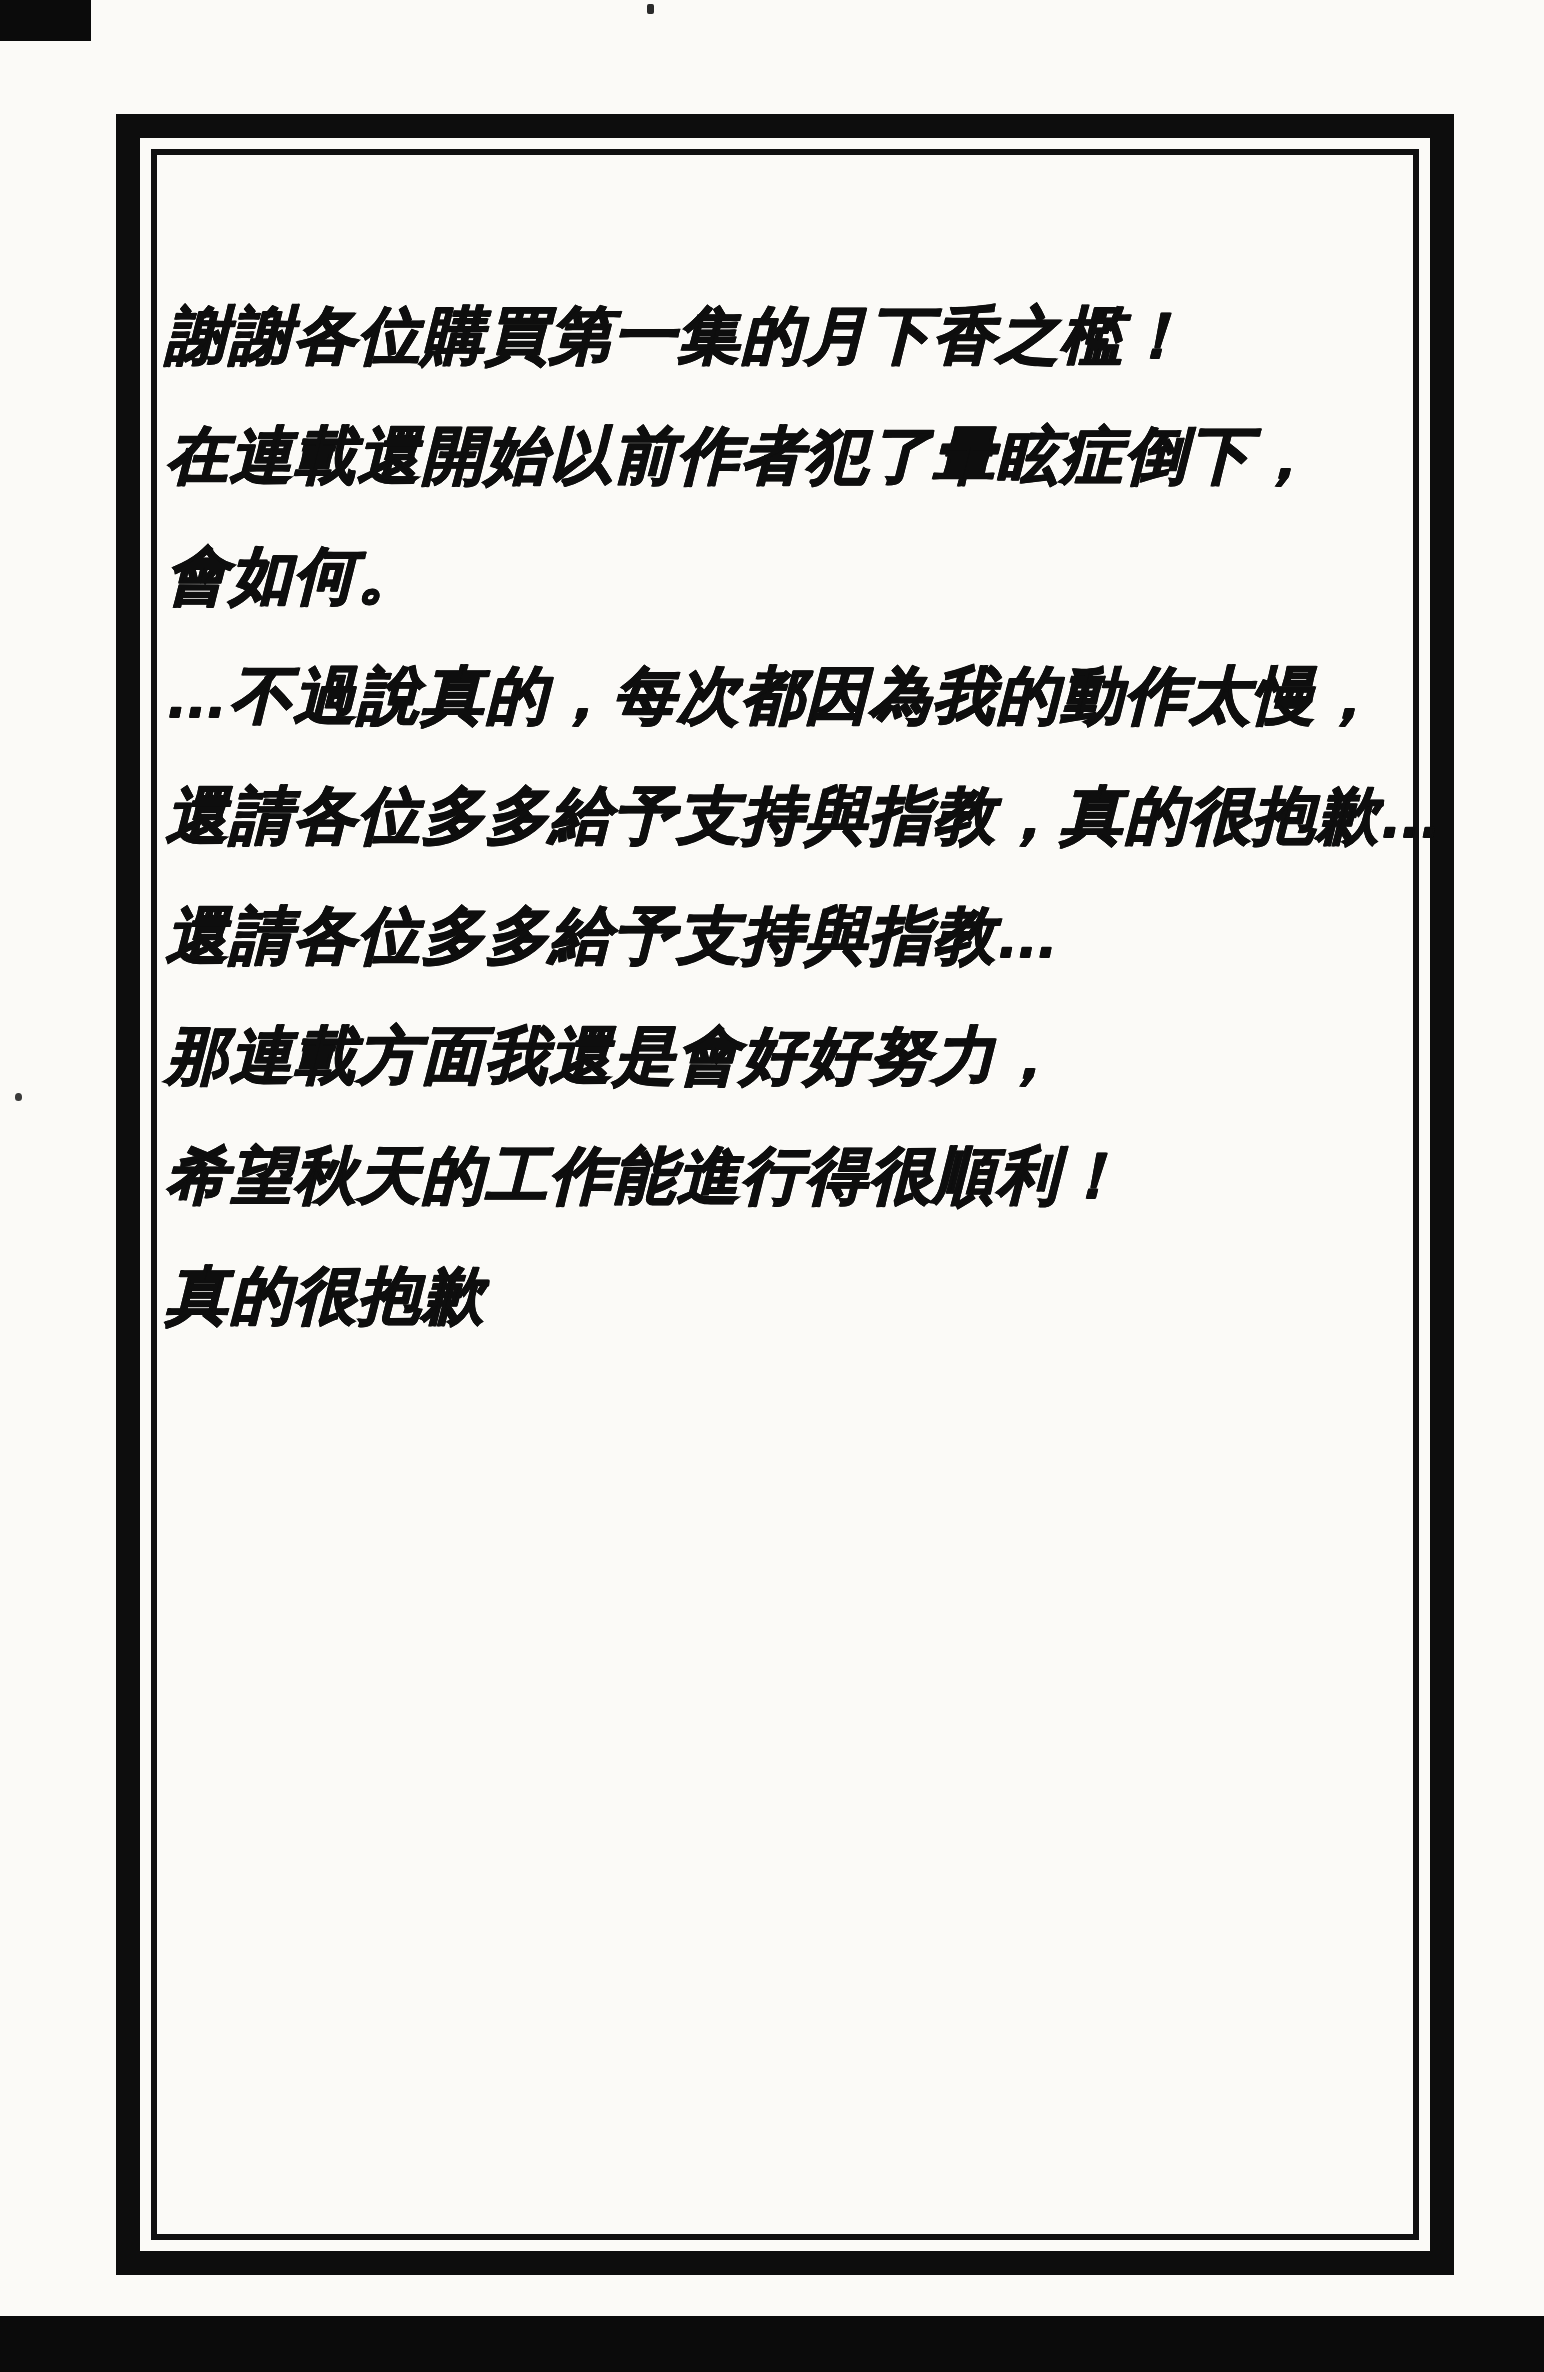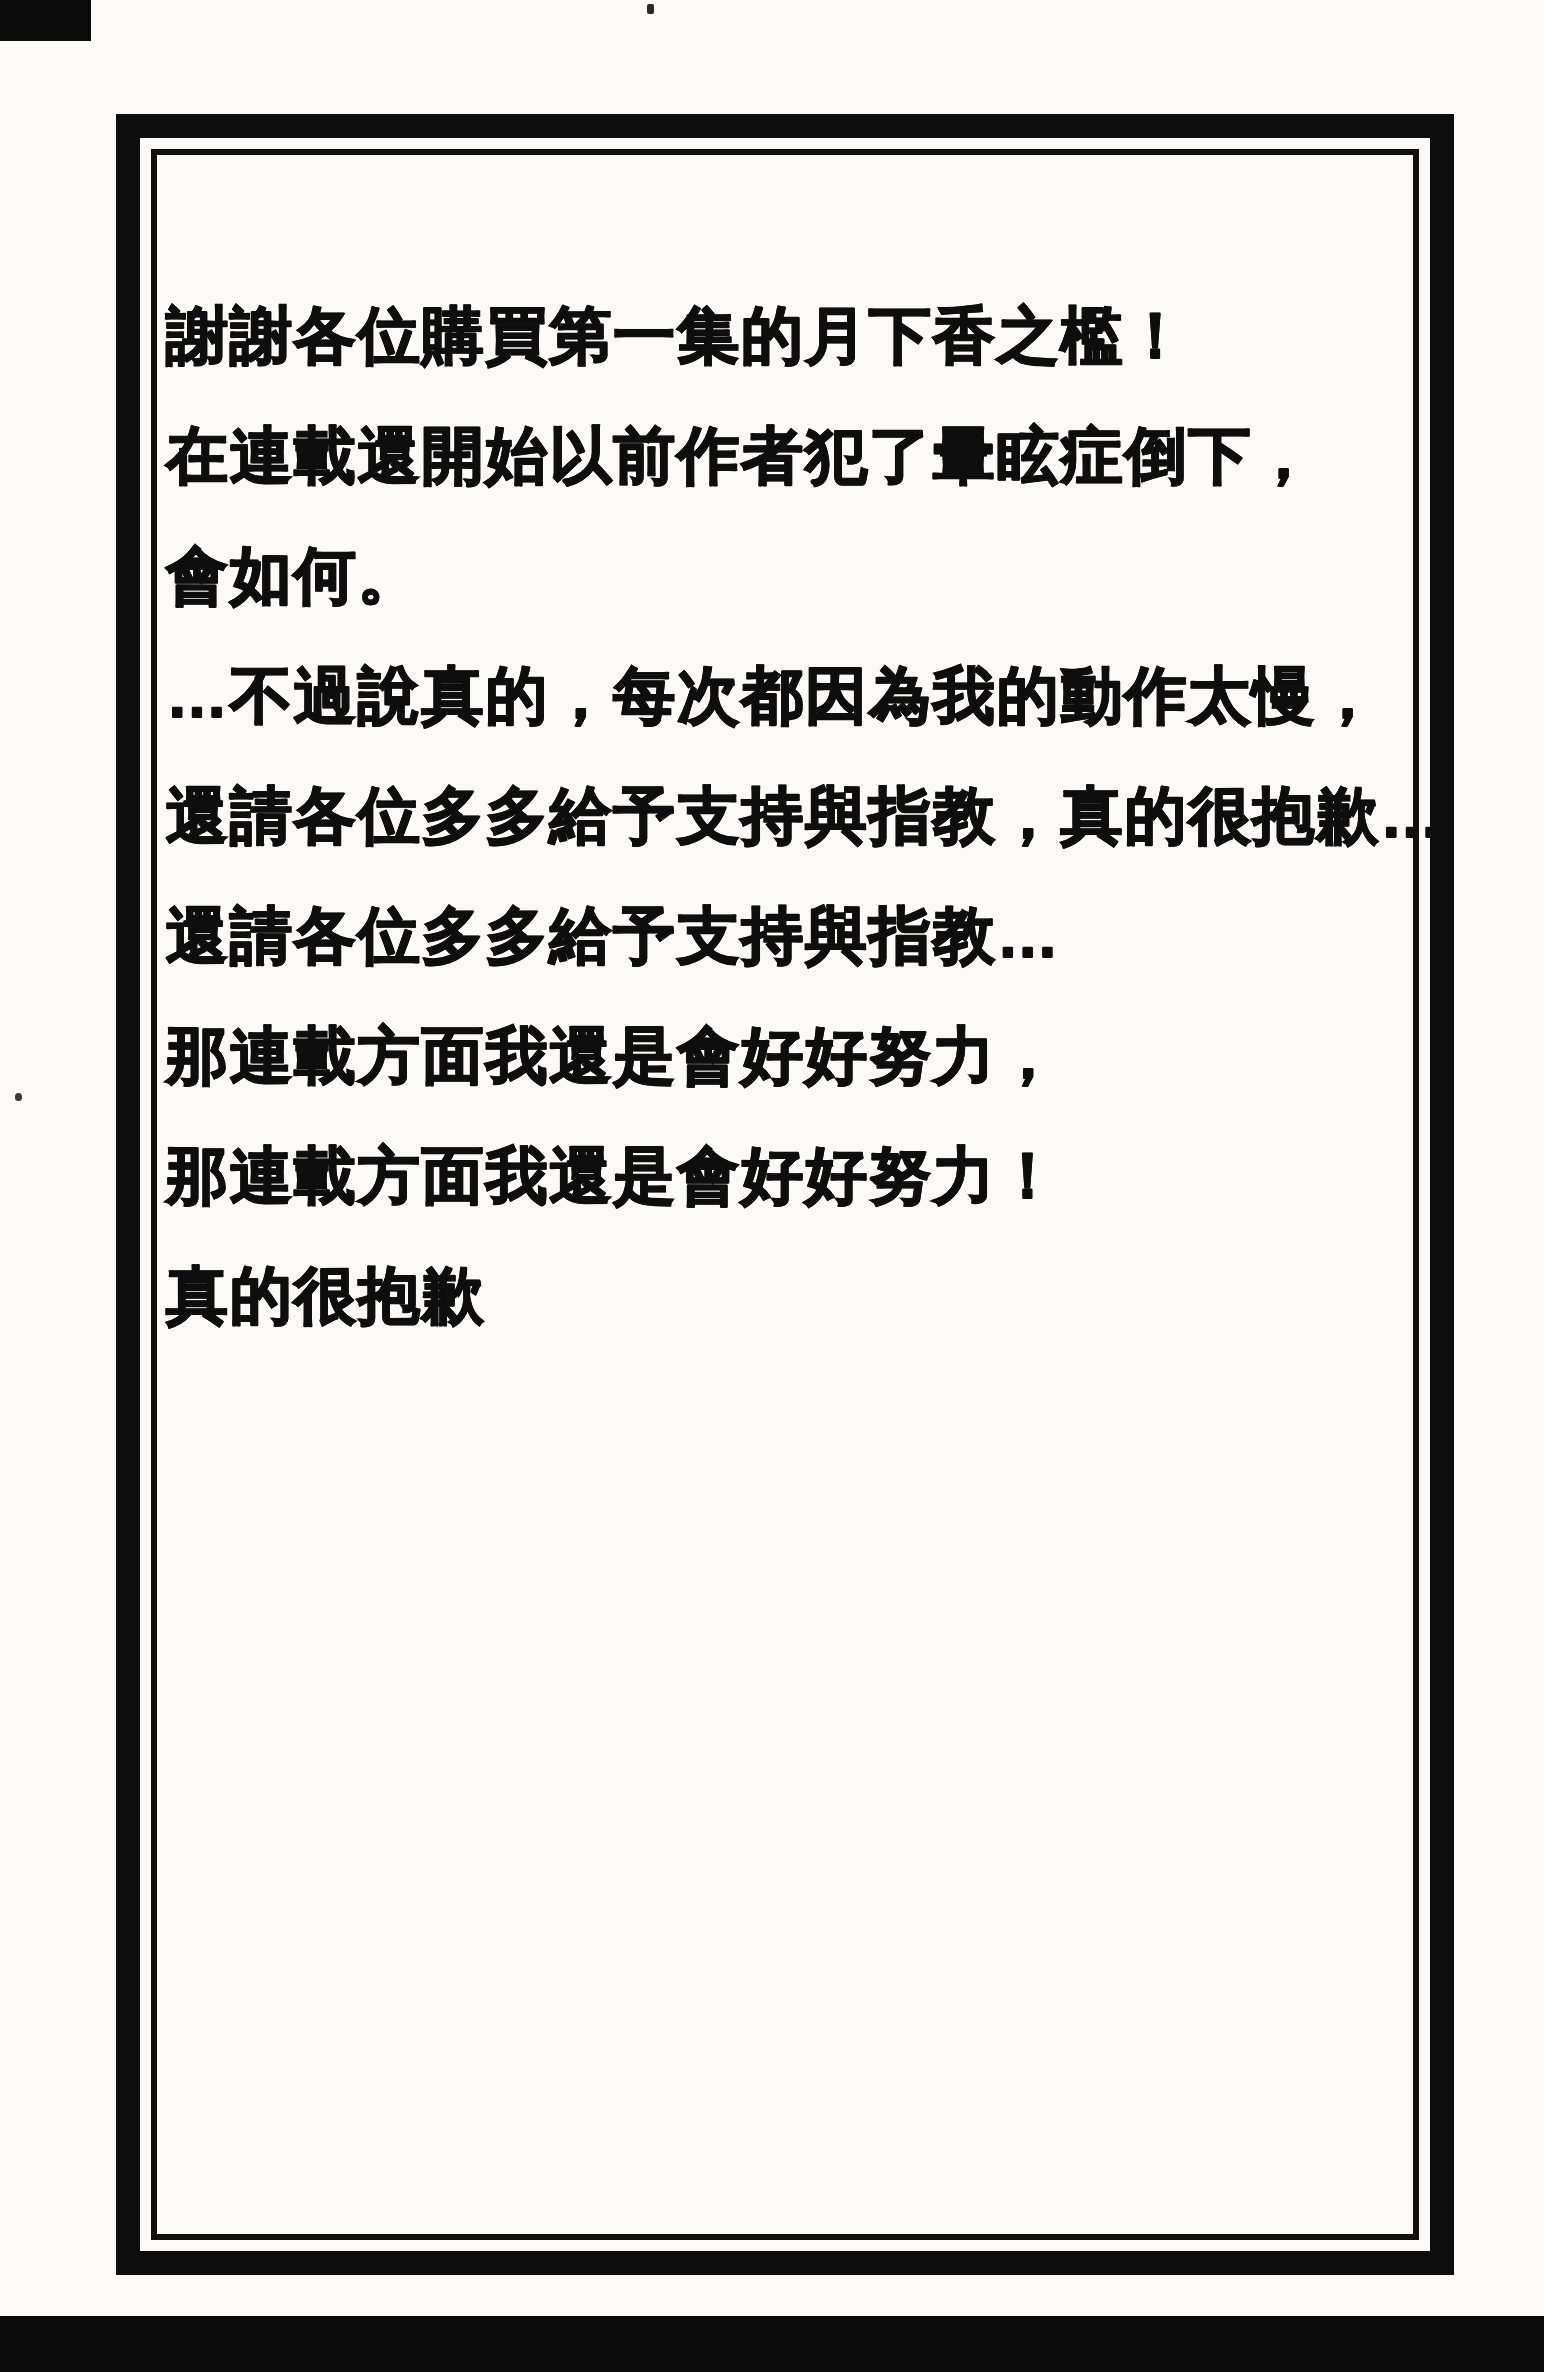--- a/index.html
+++ b/index.html
@@ -92,20 +92,21 @@
     -webkit-text-stroke: 1.5px #0e0e0e;
     text-shadow:
       0.8px 0 0 #0e0e0e,
       -0.8px 0 0 #0e0e0e,
       0 0.8px 0 #0e0e0e,
       0 -0.8px 0 #0e0e0e;
     white-space: nowrap;
   }
   .afterword .line {
     height: 120px;
+    font-style: italic;
   }
 </style>
 </head>
 <body>
 
 <div class="scan">
 
   <div class="corner-block"></div>
   <div class="top-dot"></div>
   <div class="left-dot"></div>
@@ -115,20 +116,20 @@
   </div>
 
   <div class="afterword">
     <div class="line">謝謝各位購買第一集的月下香之檻！</div>
     <div class="line">在連載還開始以前作者犯了暈眩症倒下，</div>
     <div class="line">會如何。</div>
     <div class="line">…不過說真的，每次都因為我的動作太慢，</div>
     <div class="line">還請各位多多給予支持與指教，真的很抱歉…</div>
     <div class="line">還請各位多多給予支持與指教…</div>
     <div class="line">那連載方面我還是會好好努力，</div>
-    <div class="line">那連載方面我還是會好好努力！</div>
+    <div class="line">希望秋天的工作能進行得很順利！</div>
     <div class="line">真的很抱歉</div>
   </div>
 
   <div class="bottom-bar"></div>
 
 </div>
 
 
 </body></html>

